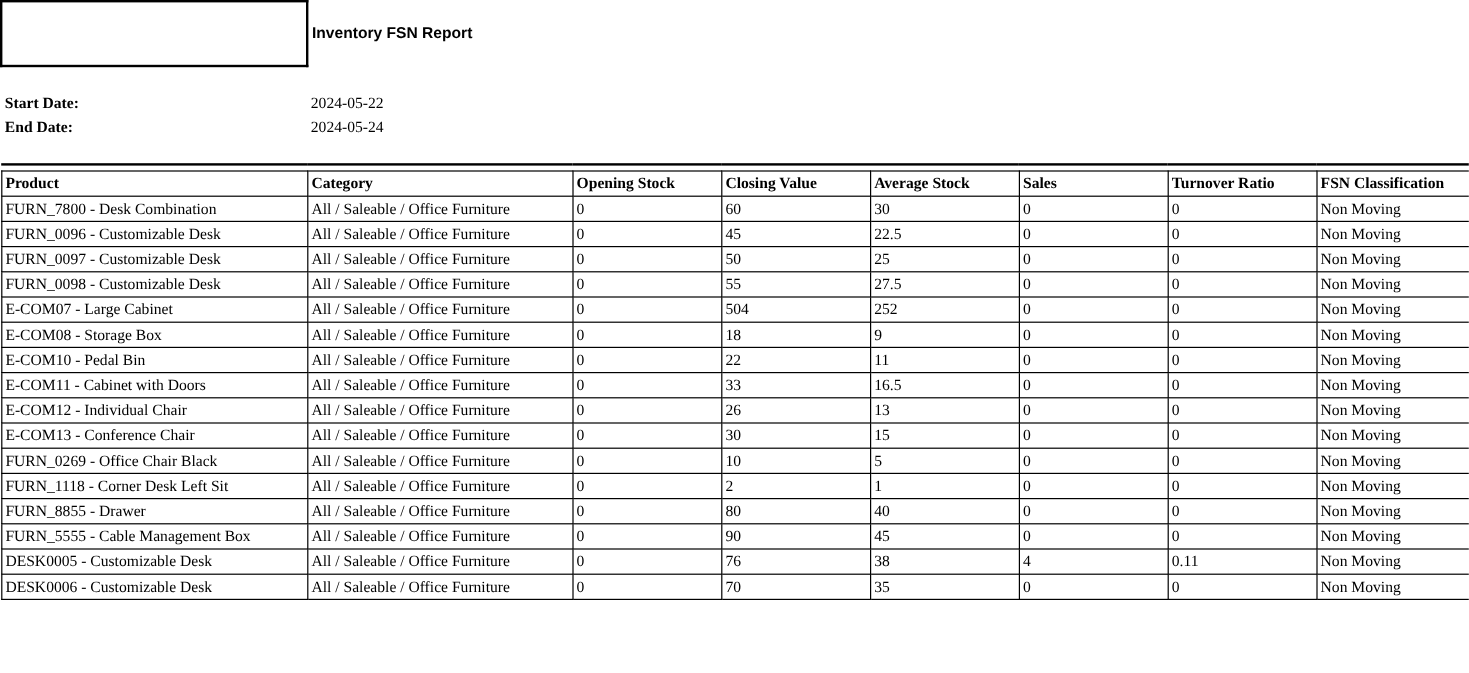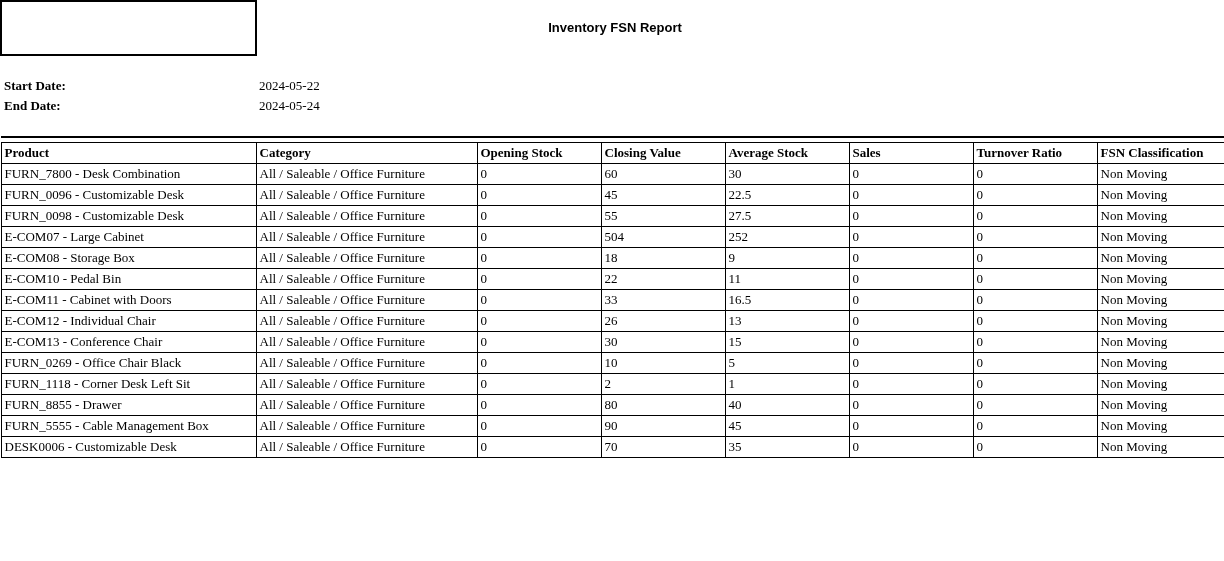--- a/index.html
+++ b/index.html
@@ -40,21 +40,21 @@
   col.c1 { width: 221px; }
   col.c2 { width: 124px; }
   col.c3 { width: 124px; }
   col.c4 { width: 124px; }
   col.c5 { width: 124px; }
   col.c6 { width: 124px; }
   col.c7 { width: 128px; }
 
   .no-border { border: none !important; }
   .title-cell {
-    text-align: center;
+    text-align: left;
     font-family: "Liberation Sans", sans-serif;
     font-weight: bold;
     font-size: 26px;
     height: 52px !important;
     border: none !important;
     padding-top: 2px;
   }
   .top-left-box {
     border-top: 2px solid #000000 !important;
     border-left: 2px solid #000000 !important;
@@ -194,20 +194,30 @@
         <td>FURN_0096 - Customizable Desk</td>
         <td>All / Saleable / Office Furniture</td>
         <td>0</td>
         <td>45</td>
         <td>22.5</td>
         <td>0</td>
         <td>0</td>
         <td>Non Moving</td>
       </tr>
       <tr class="data-row">
+        <td>FURN_0097 - Customizable Desk</td>
+        <td>All / Saleable / Office Furniture</td>
+        <td>0</td>
+        <td>50</td>
+        <td>25</td>
+        <td>0</td>
+        <td>0</td>
+        <td>Non Moving</td>
+      </tr>
+      <tr class="data-row">
         <td>FURN_0098 - Customizable Desk</td>
         <td>All / Saleable / Office Furniture</td>
         <td>0</td>
         <td>55</td>
         <td>27.5</td>
         <td>0</td>
         <td>0</td>
         <td>Non Moving</td>
       </tr>
       <tr class="data-row">
@@ -301,20 +311,30 @@
         <td>Non Moving</td>
       </tr>
       <tr class="data-row">
         <td>FURN_5555 - Cable Management Box</td>
         <td>All / Saleable / Office Furniture</td>
         <td>0</td>
         <td>90</td>
         <td>45</td>
         <td>0</td>
         <td>0</td>
+        <td>Non Moving</td>
+      </tr>
+      <tr class="data-row">
+        <td>DESK0005 - Customizable Desk</td>
+        <td>All / Saleable / Office Furniture</td>
+        <td>0</td>
+        <td>76</td>
+        <td>38</td>
+        <td>4</td>
+        <td>0.11</td>
         <td>Non Moving</td>
       </tr>
       <tr class="data-row">
         <td>DESK0006 - Customizable Desk</td>
         <td>All / Saleable / Office Furniture</td>
         <td>0</td>
         <td>70</td>
         <td>35</td>
         <td>0</td>
         <td>0</td>

